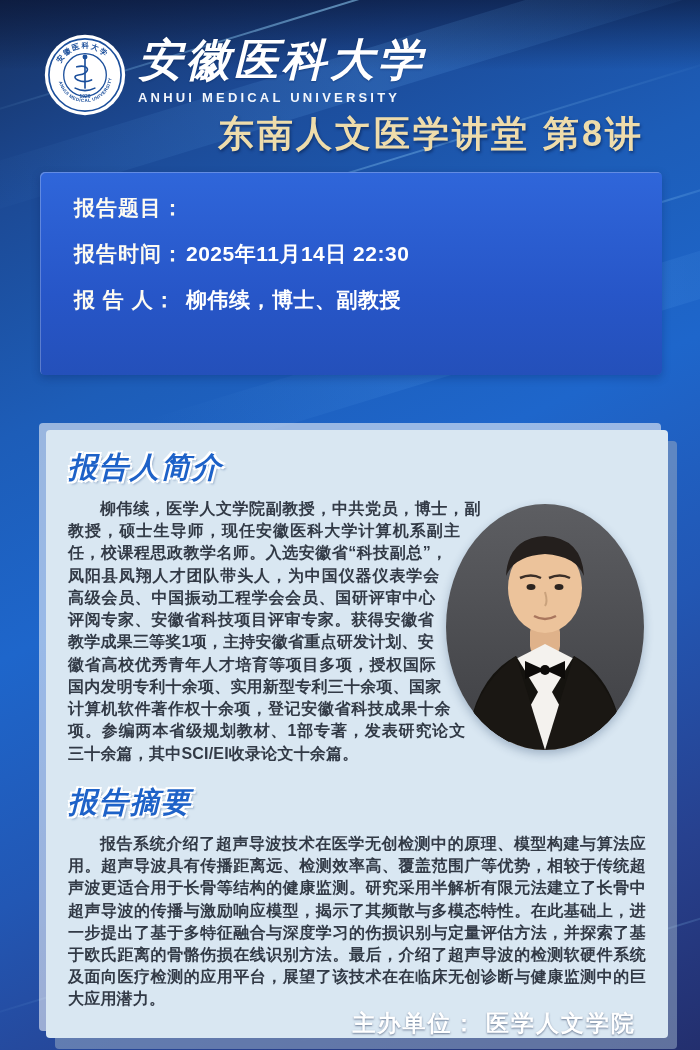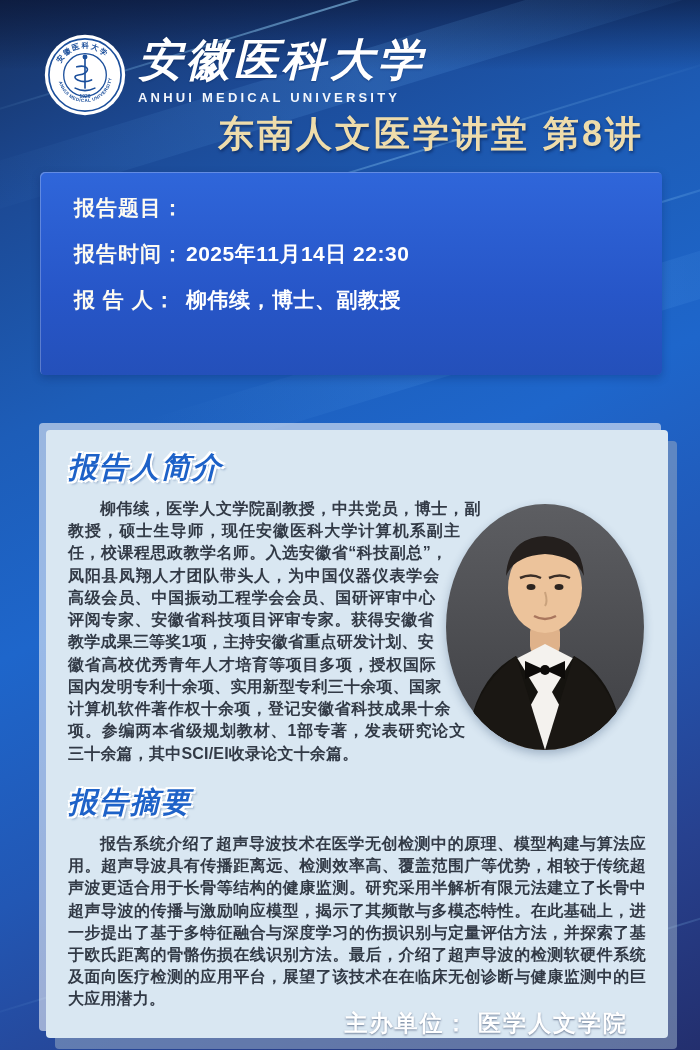--- a/index.html
+++ b/index.html
@@ -95,21 +95,21 @@
   .body-text{
     font-size:16px; line-height:1.39; color:#323a46; font-weight:700;
     text-align:justify; text-indent:2em; letter-spacing:.2px;
     word-break:break-all; overflow-wrap:anywhere;
   }
   .abstract-heading-row{ margin-top:18px; clear:none; }
   .abstract-text{ margin-top:10px; }
 
   
   .footer{
-    position:absolute; right:72px; top:1008px;
+    position:absolute; right:64px; top:1008px;
     color:#ffffff; font-size:23px; font-weight:bold; letter-spacing:2px;
     text-shadow:0 1px 2px rgba(0,20,60,.5);
   }
 </style>
 </head>
 <body>
 
 <div class="poster">
   <div class="bg-base"></div>
   <div class="bg-topdark"></div>

